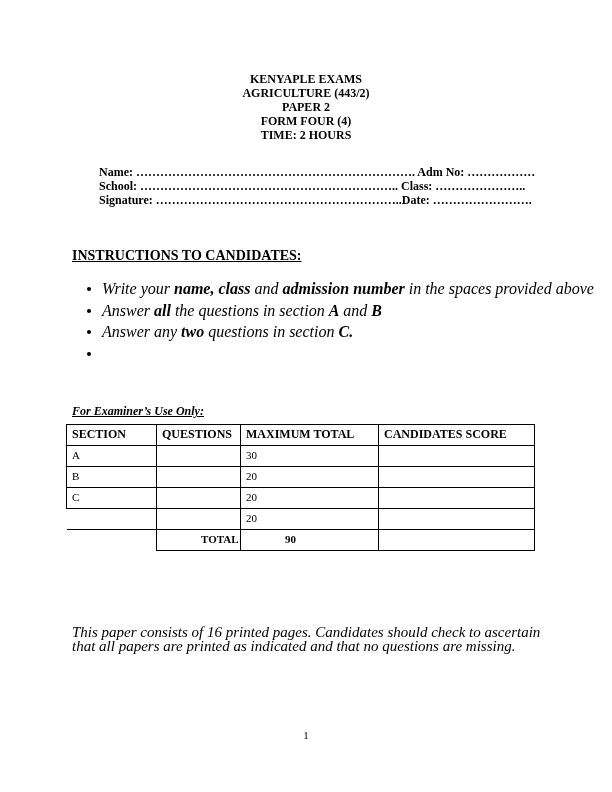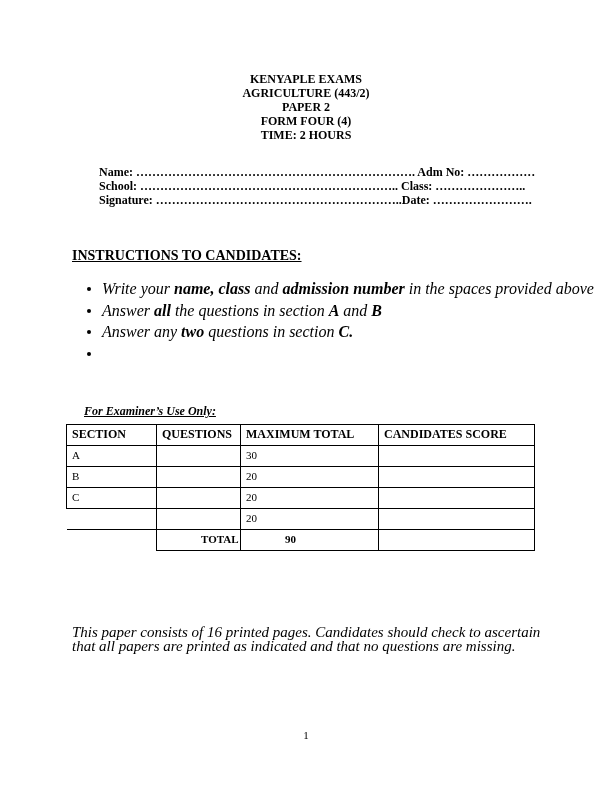--- a/index.html
+++ b/index.html
@@ -11,21 +11,21 @@
   .header div { height:14px; }
   .fields { position:absolute; left:99px; top:165px; width:436px;
             font-weight:bold; font-size:12px; line-height:14px; }
   .fields .row { height:14px; white-space:nowrap; overflow:hidden; }
   .h-inst { left:72px; top:248px; font-weight:bold; font-size:14px; text-decoration:underline;text-align:center; }
   .bullets { position:absolute; left:72px; top:269px; width:480px; margin:12px; padding:0; list-style:none;
              font-style:italic; font-size:16px; }
   .bullets li { height:21.5px; line-height:16px; position:relative; padding-left:18px; white-space:nowrap; }
   .bullets li .dot { position:absolute; left:3px; top:6px; width:4px; height:4px; border-radius:50%; background:#000; }
   .bullets b { font-weight:bold; }
-  .h-exam { left:72px; top:404px; font-weight:bold; font-style:italic; font-size:12px; text-decoration:underline;margin-left:12px; }
+  .h-exam { left:72px; top:404px; font-weight:bold; font-style:italic; font-size:12px; text-decoration:underline; }
   table.scores { position:absolute; left:66px; top:424px; border-collapse:collapse; font-size:11px;border-radius:15px; }
   table.scores td { border:1px solid #000; height:21px; padding:0 0 0 5px; vertical-align:top; line-height:14px; padding-top:2px; box-sizing:border-box; }
   table.scores td.hdr { font-weight:bold; font-size:12px; }
   table.scores td.b { font-weight:bold;padding-left:44px; }
   .c1 { width:90px; } .c2 { width:84px; } .c3 { width:138px; } .c4 { width:156px; }
   td.nol { border-left:none !important; }
   td.topOnly { border-left:none !important; border-bottom:none !important; }
   .footer-note { left:72px; top:625px; width:480px; white-space:normal; font-style:italic; font-size:15px; line-height:14px; }
   .page-num { left:300px; top:729px; width:12px; text-align:center; font-size:11px; }
 </style>

